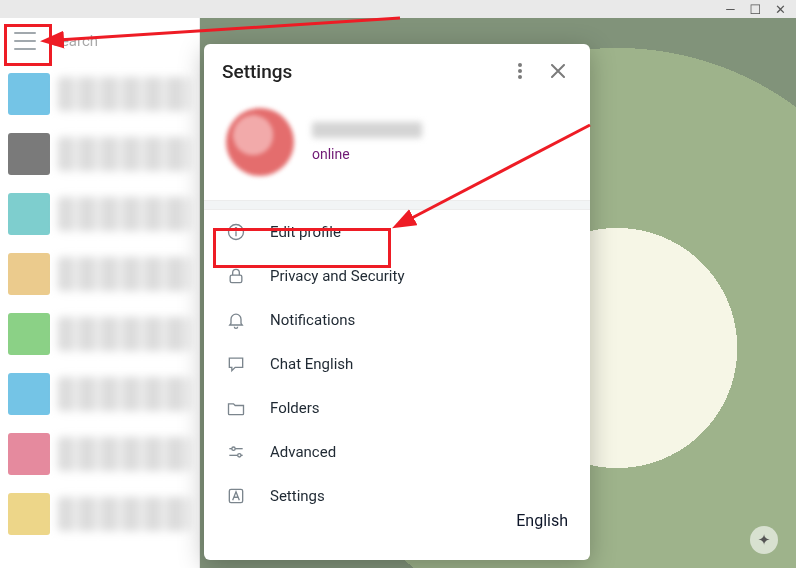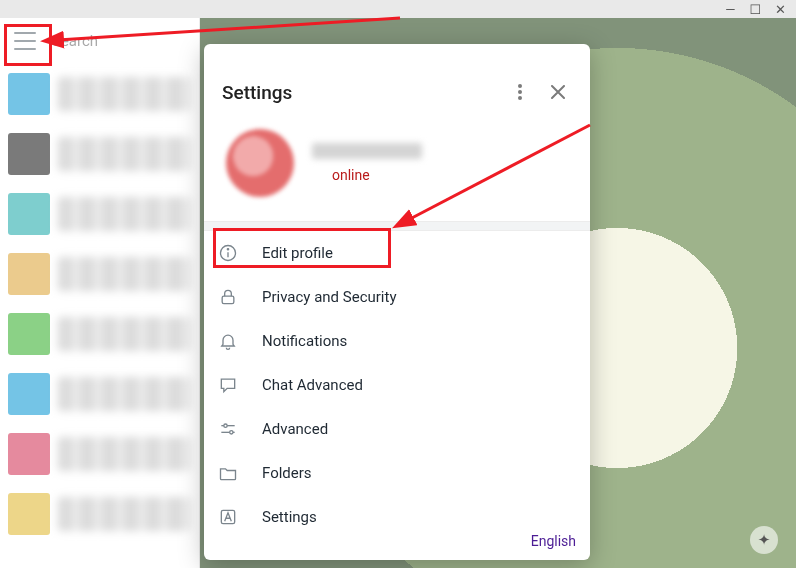--- a/index.html
+++ b/index.html
@@ -28,37 +28,37 @@
   .content-label { position:absolute; top:280px; left:50%; transform:translateX(-30%); font-size:13px; color:#fff; background:rgba(0,0,0,.28); padding:5px 14px; border-radius:14px; }
 
   
   .dim { position:absolute; inset:0; background:rgba(255,255,255,.35); filter:blur(0.3px); }
 
   
   .red-box { position:absolute; border:3px solid #ee1c25; z-index:6; }
   .arrow { position:absolute; z-index:7; }
 
   
-  .modal { position:absolute; top:44px; left:204px; width:386px; bottom:8px; background:#fff; border-radius:6px; box-shadow:0 6px 26px rgba(0,0,0,.25); z-index:8; display:flex; flex-direction:column; overflow:hidden;justify-content:center;}
+  .modal { position:absolute; top:44px; left:204px; width:386px; bottom:8px; background:#fff; border-radius:6px; box-shadow:0 6px 26px rgba(0,0,0,.25); z-index:8; display:flex; flex-direction:column; overflow:hidden;}
   .modal-head { display:flex; align-items:center; height:54px; padding:0 18px; gap:10px; }
   .modal-head h2 { flex:1; font-size:19px; font-weight:500; color:#222; }
   .ico-btn { width:28px; height:28px; display:flex; align-items:center; justify-content:center; color:#7b7b7b; cursor:pointer; border-radius:50%; font-size:18px; }
 
   .profile { display:flex; align-items:center; gap:18px; padding:10px 22px 24px; }
   .avatar { width:68px; height:68px; border-radius:50%; background: radial-gradient(circle at 40% 40%, #f2aaaa 0 20px, #e46d6d 20px); filter:blur(2px); }
   .profile .name { height:16px; width:110px; background:#d4d4d4; filter:blur(3px); margin-bottom:8px; border-radius:2px; }
-  .profile .status { color:#b91c1c; font-size:14px;margin-left:20px; }
+  .profile .status { color:#701a75; font-size:14px; }
 
   .divider { height:10px; background:#f2f4f5; border-top:1px solid #ececec; border-bottom:1px solid #ececec; }
 
   .menu { display:flex; flex-direction:column; }
-  .menu-item { display:flex; align-items:center; height:44px; padding:0 14px; gap:24px; cursor:pointer; font-size:15px; color:#1f2933; }
+  .menu-item { display:flex; align-items:center; height:44px; padding:0 22px; gap:24px; cursor:pointer; font-size:15px; color:#1f2933; }
   .menu-item .mi-icon { width:20px; height:20px; color:#7b858d; display:flex; align-items:center; justify-content:center; }
   .menu-item .mi-label { flex:1; }
-  .menu-item .mi-value { color:#4c1d95; font-size:14px;margin-top:48px; }
+  .menu-item .mi-value { color:#0f172a; font-size:16px;margin-top:48px; }
 
   
   .watermark { position:absolute; right:18px; bottom:14px; display:flex; align-items:center; gap:10px; z-index:9; color:rgba(255,255,255,.88); font-size:18px; }
   .watermark .wm-ico { width:28px; height:28px; border-radius:50%; background:rgba(255,255,255,.6); display:flex; align-items:center; justify-content:center; color:#555; font-size:15px; }
 
   svg { display:block; }
 </style>
 </head>
 <body>
 
@@ -203,47 +203,47 @@
         </span>
       <span class="mi-label">Notifications</span>
     </div>
 
     <div class="menu-item">
       <span class="mi-icon">
           <svg width="20" height="20" viewBox="0 0 24 24" fill="none" stroke="currentColor" stroke-width="1.6">
             <path d="M4 5 h16 v11 h-9 l-4 4 v-4 h-3 z"></path>
           </svg>
         </span>
-      <span class="mi-label">Chat Advanced</span>
+      <span class="mi-label">Chat English</span>
+    </div>
+
+    <div class="menu-item">
+      <span class="mi-icon">
+          <svg width="20" height="20" viewBox="0 0 24 24" fill="none" stroke="currentColor" stroke-width="1.6">
+            <path d="M3 7 h6 l2 2 h10 v10 a1 1 0 0 1-1 1 H4 a1 1 0 0 1-1-1 z"></path>
+          </svg>
+        </span>
+      <span class="mi-label">Folders</span>
     </div>
 
     <div class="menu-item">
       <span class="mi-icon">
           <svg width="20" height="20" viewBox="0 0 24 24" fill="none" stroke="currentColor" stroke-width="1.6">
             <line x1="4" y1="8" x2="20" y2="8"></line>
             <circle cx="9" cy="8" r="2" fill="#fff"></circle>
             <line x1="4" y1="16" x2="20" y2="16"></line>
             <circle cx="16" cy="16" r="2" fill="#fff"></circle>
           </svg>
         </span>
       <span class="mi-label">Advanced</span>
     </div>
 
     <div class="menu-item">
       <span class="mi-icon">
           <svg width="20" height="20" viewBox="0 0 24 24" fill="none" stroke="currentColor" stroke-width="1.6">
-            <path d="M3 7 h6 l2 2 h10 v10 a1 1 0 0 1-1 1 H4 a1 1 0 0 1-1-1 z"></path>
-          </svg>
-        </span>
-      <span class="mi-label">Folders</span>
-    </div>
-
-    <div class="menu-item">
-      <span class="mi-icon">
-          <svg width="20" height="20" viewBox="0 0 24 24" fill="none" stroke="currentColor" stroke-width="1.6">
             <rect x="4" y="4" width="16" height="16" rx="2"></rect>
             <path d="M8 17 L12 7 L16 17 M9.5 13.5 h5"></path>
           </svg>
         </span>
       <span class="mi-label">Settings</span>
       <span class="mi-value">English</span>
     </div>
 
   </div>
 </div>

